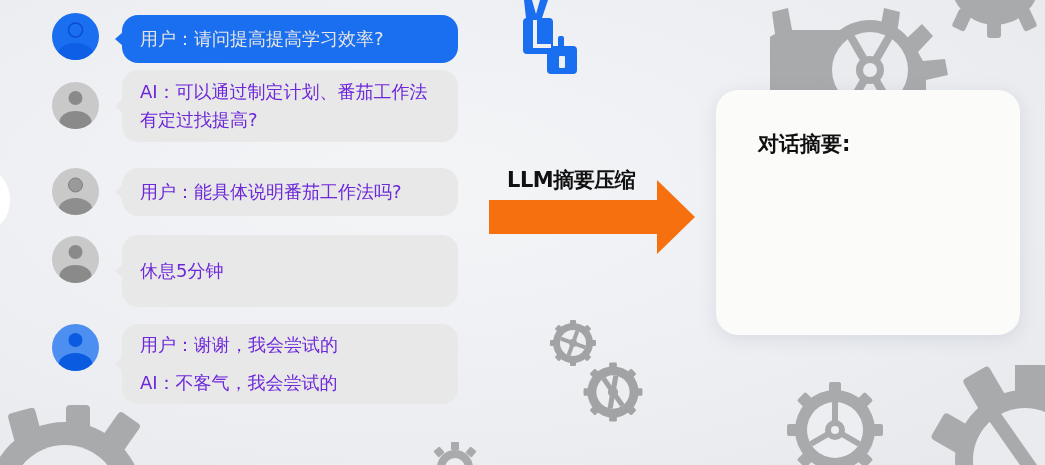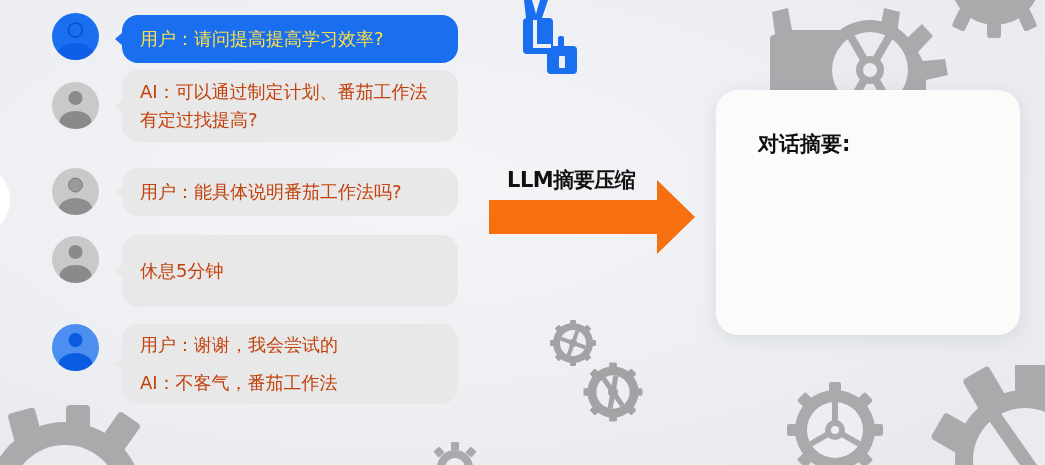--- a/index.html
+++ b/index.html
@@ -9,24 +9,24 @@
   .gear{position:absolute;}
   .gear svg{display:block;}
   .edge-circle{position:absolute;left:-30px;top:172px;width:40px;height:56px;border-radius:50%;background:#fff;}
   .row{position:absolute;left:52px;display:flex;align-items:center;}
   .avatar{width:47px;height:47px;border-radius:50%;flex:0 0 47px;position:relative;overflow:hidden;}
   .avatar.blue{background:#1a6ef0;}
   .avatar.lblue{background:#4d8ff0;}
   .avatar.gray{background:#c9c9c9;}
   .avatar svg{position:absolute;left:0;top:0;}
   .bubble{position:absolute;left:70px;border-radius:16px;padding:0 18px;box-sizing:border-box;
-    font-size:18px;line-height:28px;color:#c2410c;display:flex;flex-direction:column;justify-content:center;}
+    font-size:18px;line-height:28px;color:#6d28d9;display:flex;flex-direction:column;justify-content:center;}
   .bubble::before{content:"";position:absolute;left:-7px;top:50%;margin-top:-7px;width:0;height:0;
     border-top:7px solid transparent;border-bottom:7px solid transparent;border-right:8px solid;border-right-color:inherit;}
-  .bubble.user{background:#1a6ef0;color:#fde047;border-color:#1a6ef0;}
+  .bubble.user{background:#1a6ef0;color:#e5e5e5;border-color:#1a6ef0;}
   .bubble.ai{background:#e8e8e8;border-color:#e8e8e8;}
   .arrow-label{position:absolute;left:507px;top:166px;font-size:21px;font-weight:bold;color:#111;letter-spacing:-0.5px;}
   .arrow{position:absolute;left:489px;top:180px;}
   .summary-card{position:absolute;left:716px;top:90px;width:304px;height:245px;background:#fbfbfa;border-radius:22px;
     box-shadow:0 4px 18px rgba(120,130,150,0.18);box-sizing:border-box;padding:40px 26px 0 26px;}
   .summary-title{font-size:21px;font-weight:bold;color:#111;margin:0 0 30px 16px;}
   .summary-text{font-size:18px;line-height:28px;color:#1a1a1a;}
   .top-icon{position:absolute;left:520px;top:0;}
 </style>
 </head>
@@ -229,21 +229,21 @@
 
   <div class="row" style="top:324px;">
     <div class="avatar lblue">
       <svg width="47" height="47" viewBox="0 0 47 47">
         <circle cx="23.5" cy="16" r="7" fill="#0a5be0"></circle>
         <ellipse cx="23.5" cy="41" rx="17" ry="12" fill="#0a5be0"></ellipse>
       </svg>
     </div>
     <div class="bubble ai" style="top:0px;width:336px;height:80px;">
       <span style="margin-bottom:10px;">用户：谢谢，我会尝试的</span>
-      <span>AI：不客气，番茄工作法</span>
+      <span>AI：不客气，我会尝试的</span>
     </div>
   </div>
 </div>
 
 <div class="arrow-label">LLM摘要压缩</div>
 <div class="arrow">
   <svg width="206" height="74" viewBox="0 0 206 74">
     <path d="M0,20 L168,20 L168,0 L206,37 L168,74 L168,54 L0,54 Z" fill="#f7700f"></path>
   </svg>
 </div>

